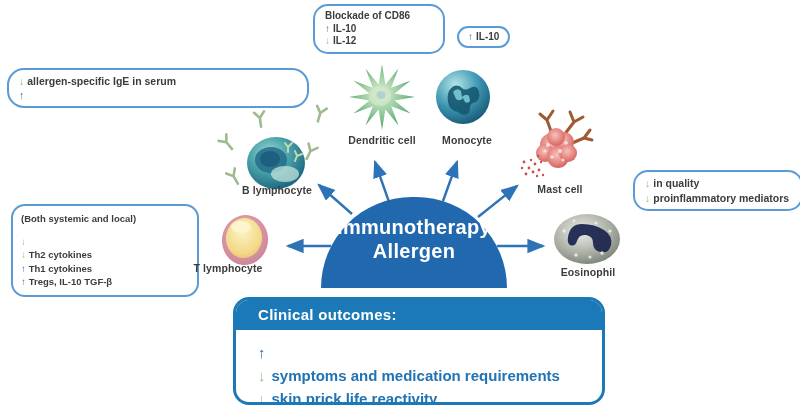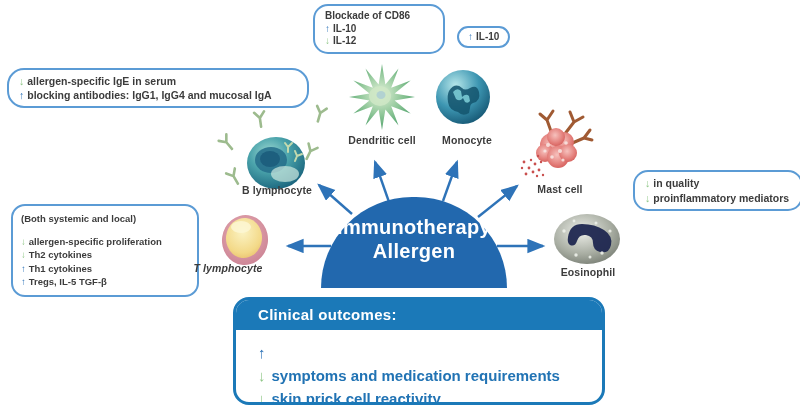--- a/index.html
+++ b/index.html
@@ -111,45 +111,43 @@
   </div>
 
   <div class="ibox" style="left:7px; top:68px; width:278px; font-size:10.5px; line-height:14px; border-radius:17px;">
     <div>
         <div class="line">
           <span class="arr down">↓</span>
           <span>allergen-specific IgE in serum</span>
         </div>
         <div class="line">
           <span class="arr up">↑</span>
-          <span>blocking antibodies: IgG1, IgG4 and mucosal IgA</span>
         </div>
       </div>
   </div>
 
   <div class="ibox" style="left:11px; top:204px; width:168px; font-size:9.5px; line-height:13.5px; padding:6px 8px; border-radius:14px;">
     <div class="line" style="margin-bottom:9px;">
         <span class="ibox-title">(Both systemic and local)</span>
       </div>
     <div>
         <div class="line">
           <span class="arr down">↓</span>
-          <span>allergen-specific proliferation</span>
         </div>
         <div class="line">
           <span class="arr down">↓</span>
           <span>Th2 cytokines</span>
         </div>
         <div class="line">
           <span class="arr up">↑</span>
           <span>Th1 cytokines</span>
         </div>
         <div class="line">
           <span class="arr up">↑</span>
-          <span>Tregs, IL-5 TGF-β</span>
+          <span>Tregs, IL-10 TGF-β</span>
         </div>
       </div>
   </div>
 
   <div class="ibox" style="left:633px; top:170px; width:146px; font-size:10.5px; line-height:14.5px;">
     <div>
         <div class="line">
           <span class="arr down">↓</span>
           <span>in quality</span>
         </div>
@@ -165,21 +163,21 @@
     <div class="clinical-body">
         <div class="line">
           <span class="arr up">↑</span>
         </div>
         <div class="line">
           <span class="arr down">↓</span>
           <span>symptoms and medication requirements</span>
         </div>
         <div class="line">
           <span class="arr down">↓</span>
-          <span>skin prick cell reactivity</span>
+          <span>skin prick life reactivity</span>
         </div>
       </div>
   </div>
 
   <svg class="cellsvg" style="left:243px; top:134px;" width="68" height="58" viewBox="0 0 68 58">
     <defs>
       <radialGradient id="bg1" cx="38%" cy="32%" r="75%">
         <stop offset="0%" stop-color="#9ed9d2"></stop>
           <stop offset="45%" stop-color="#4aa3ab"></stop>
           <stop offset="100%" stop-color="#16607a"></stop>
@@ -295,21 +293,21 @@
       <radialGradient id="tg2" cx="45%" cy="35%" r="75%">
         <stop offset="0%" stop-color="#fbf3c4"></stop>
           <stop offset="70%" stop-color="#f3d988"></stop>
           <stop offset="100%" stop-color="#e8bc6a"></stop>
       </radialGradient>
     </defs>
     <ellipse cx="28" cy="27" rx="23" ry="25" fill="url(#tg1)" transform="rotate(8 28 27)"></ellipse>
     <ellipse cx="27" cy="25" rx="18" ry="20" fill="url(#tg2)" transform="rotate(6 27 25)"></ellipse>
     <ellipse cx="24" cy="14" rx="10" ry="6" fill="#fdf8d6" opacity="0.8"></ellipse>
   </svg>
-  <div class="cell-label" style="left:180px; top:262px;font-style:italic;">T lymphocyte</div>
+  <div class="cell-label" style="left:180px; top:262px;">T lymphocyte</div>
 
   <svg class="cellsvg" style="left:550px; top:211px;" width="74" height="56" viewBox="0 0 74 56">
     <defs>
       <radialGradient id="eg1" cx="42%" cy="35%" r="75%">
         <stop offset="0%" stop-color="#eef0ea"></stop>
           <stop offset="60%" stop-color="#a8ada2"></stop>
           <stop offset="100%" stop-color="#70766c"></stop>
       </radialGradient>
     </defs>
     <ellipse cx="37" cy="28" rx="33" ry="25" fill="url(#eg1)"></ellipse>

